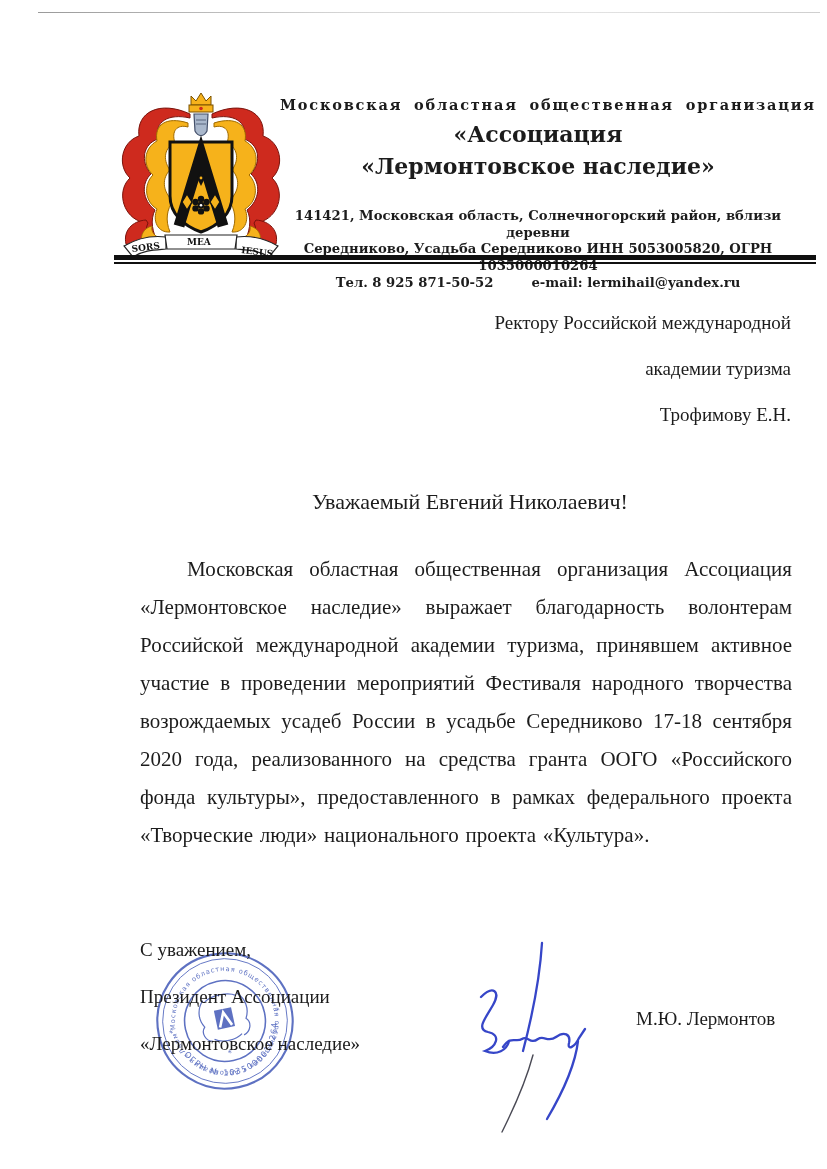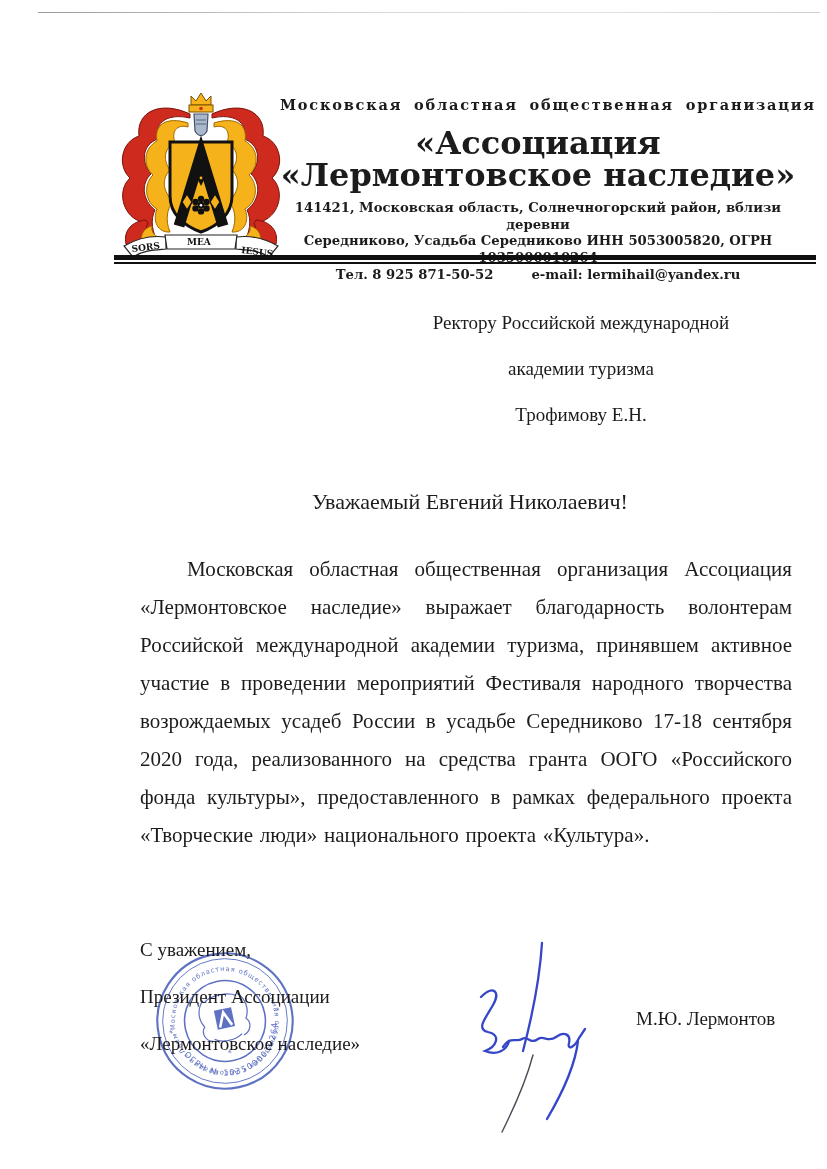--- a/index.html
+++ b/index.html
@@ -12,30 +12,30 @@
     position:absolute; left:38px; top:12px; width:782px; height:1px;
     background:linear-gradient(to right,#9a9a9a,#d6d6d6 40%,#e3e3e3 70%,#cfcfcf);
   }
   
   .crest { position:absolute; left:108px; top:90px; width:186px; height:172px; }
   .head-text {
     position:absolute; left:280px; top:96px; width:516px;
     text-align:center; font-family:"DejaVu Serif", serif; font-weight:700;
   }
   .org-type { font-size:14.5px; letter-spacing:1.8px; word-spacing:5px; white-space:nowrap; }
-  .org-name { font-size:32px; line-height:32px; margin-top:14px; }
-  .addr { font-size:13.2px; line-height:16.5px; margin-top:9px; }
+  .org-name { font-size:22px; line-height:32px; margin-top:5px; }
+  .addr { font-size:13.2px; line-height:16.5px; margin-top:26px; }
   .contact { font-size:13.2px; margin-top:1px; display:flex; justify-content:center; gap:38px; }
   .rule { position:absolute; left:114px; top:255px; width:702px; }
   .rule .thick { height:5px; background:#101010; }
   .rule .thin  { height:2px; background:#101010; margin-top:2px; }
   
   .recipient {
     position:absolute; right:36px; top:300px; width:420px;
-    text-align:center; font-size:19px; line-height:46px;
+    text-align:right; font-size:19px; line-height:46px;
   }
   .salutation { position:absolute; left:312px; top:476px; font-size:22px;margin-top:13px; }
   .body-par {
     position:absolute; left:140px; top:550px; width:652px;
     font-size:21px; line-height:38px; text-align:justify; text-indent:47px;
     word-spacing:1.5px;
   }
   .sign-block {
     position:absolute; left:140px; top:926px; font-size:19px; line-height:47px;
     z-index:3;

